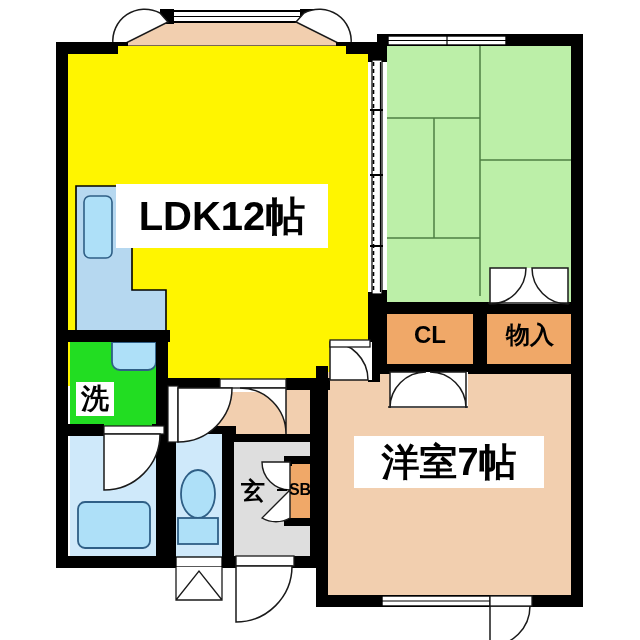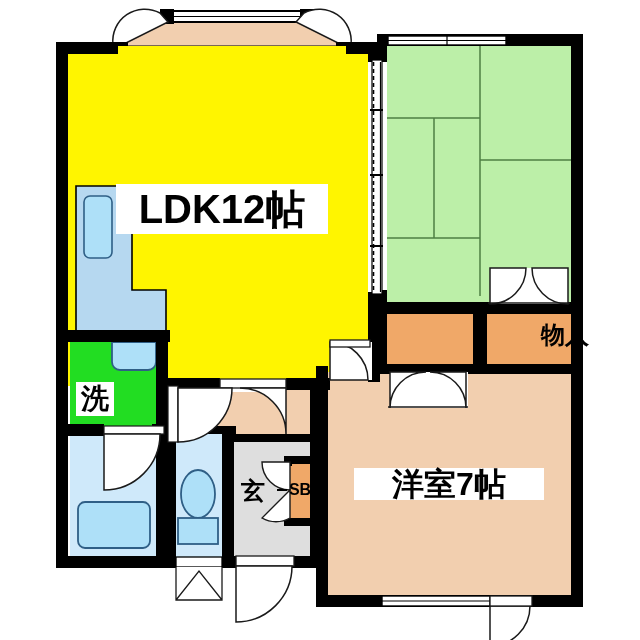--- a/index.html
+++ b/index.html
@@ -205,27 +205,28 @@
     <rect x="236" y="556" width="58" height="10" fill="#ffffff" stroke="#1a1a1a" stroke-width="1.3"></rect>
     <path d="M 236,566 L 236,622 A 56 56 0 0 0 292,566 Z" fill="#ffffff" stroke="#1a1a1a" stroke-width="1.5"></path>
 
     <path d="M 290,462 L 262,462 A 28 28 0 0 0 290,490 Z" fill="#ffffff" stroke="#1a1a1a" stroke-width="1.4"></path>
     <path d="M 290,490 L 262,518 A 28 28 0 0 0 290,518 Z" fill="#ffffff" stroke="#1a1a1a" stroke-width="1.4"></path>
 
     <path d="M 490,606 L 490,646 A 40 40 0 0 0 530,606 Z" fill="#ffffff" stroke="#1a1a1a" stroke-width="1.5"></path>
     <rect x="490" y="596" width="42" height="10" fill="#ffffff" stroke="#1a1a1a" stroke-width="1.3"></rect>
   </svg>
 
-  <div class="room-label" style="left:116px;top:184px;width:212px;height:50px;font-size:40px;">LDK12帖</div>
-
-
-  <div class="room-label" style="left:354px;top:468px;width:190px;height:32px;font-size:32px;">洋室7帖</div>
-
-
-  <div class="room-label" style="left:499px;top:320px;width:62px;height:30px;font-size:24px;background:transparent;margin-left:35px;">物入</div>
+  <div class="room-label" style="left:116px;top:184px;width:212px;height:64px;font-size:40px;">LDK12帖</div>
+
+
+  <div class="room-label" style="left:354px;top:436px;width:190px;height:52px;font-size:38px;">洋室7帖</div>
+
+  <div class="room-label" style="left:402px;top:320px;width:56px;height:30px;font-size:24px;background:transparent;">CL</div>
+
+  <div class="room-label" style="left:499px;top:320px;width:62px;height:30px;font-size:24px;background:transparent;">物入</div>
 
   <div class="room-label" style="left:76px;top:382px;width:38px;height:34px;font-size:28px;">洗</div>
 
   <div class="room-label" style="left:238px;top:476px;width:30px;height:30px;font-size:24px;background:transparent;">玄</div>
 
   <div class="room-label" style="left:286px;top:479px;width:28px;height:22px;font-size:16px;background:transparent;">SB</div>
 
   <div class="thinline" style="left:277px;top:489px;width:10px;height:2px;"></div>
 
 </div>

